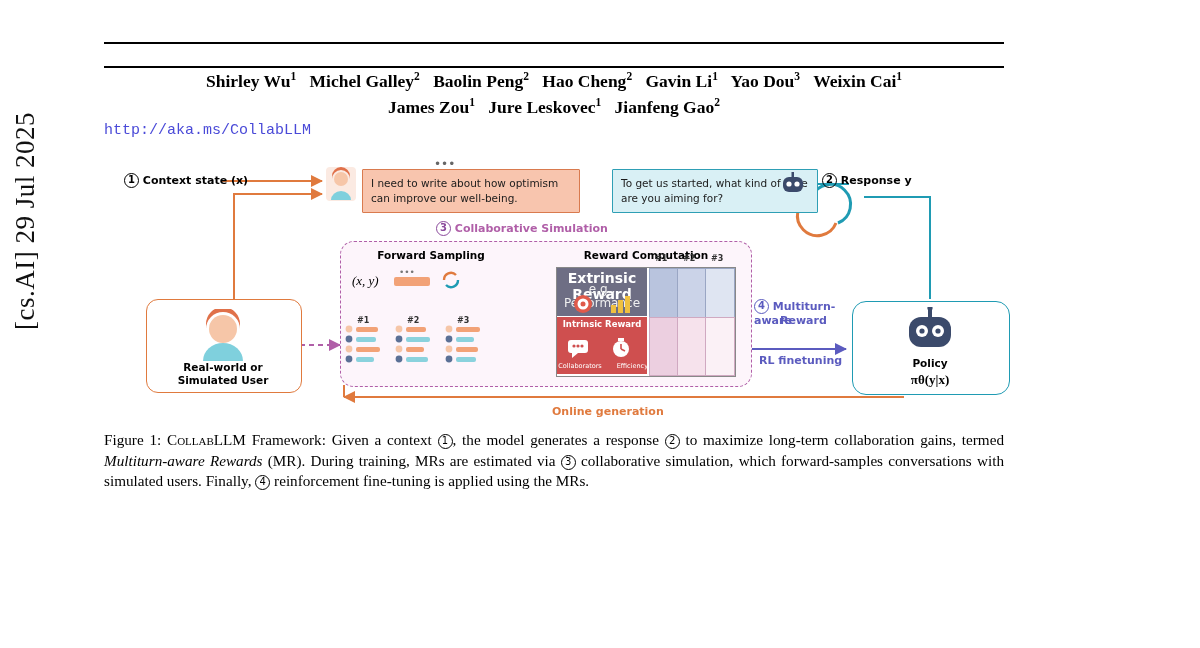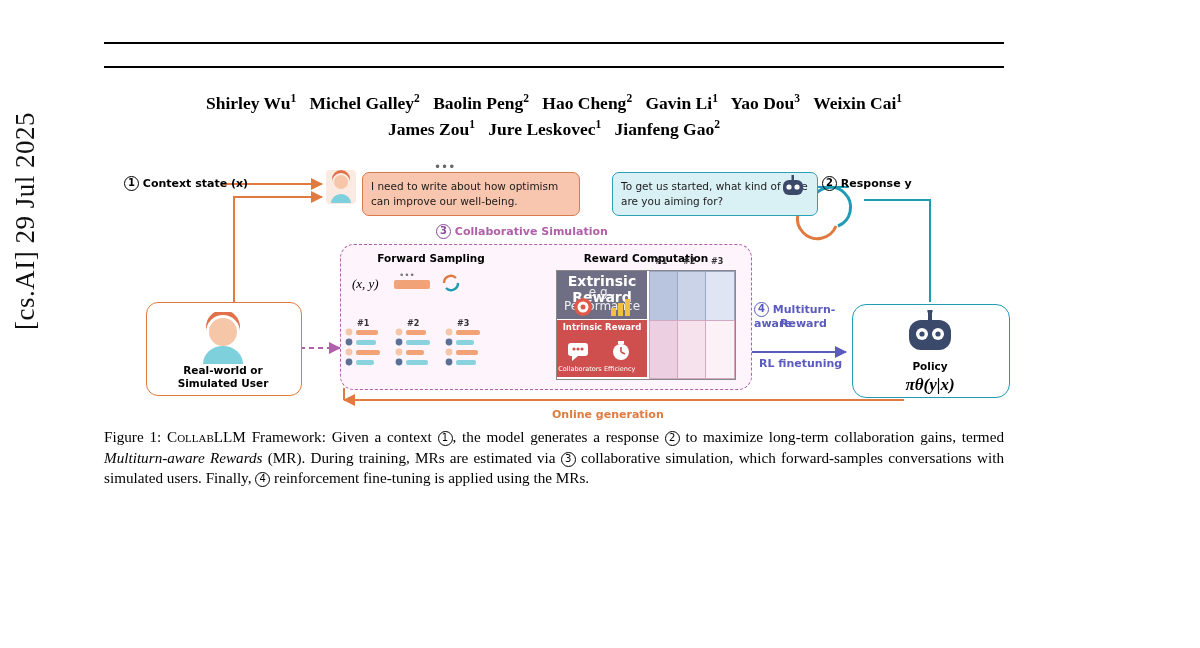--- a/index.html
+++ b/index.html
@@ -56,21 +56,20 @@
   }
   .title .sc {
     font-variant: small-caps;
     font-size: 25px;
   }
 
   .authors {
     text-align: center;
     font-size: 17.5px;
     font-weight: bold;
-    margin-top: 22px;
     line-height: 1.45;
   }
   .authors sup {
     font-weight: bold;
     font-size: 11.5px;
     vertical-align: super;
   }
   .authors .gap { display: inline-block; width: 9px; }
 
   .url {
@@ -91,20 +90,21 @@
   }
   .fig-label {
     position: absolute;
     font-size: 11px;
     font-family: "DejaVu Sans", sans-serif;
     font-weight: bold;
   }
 
   
   .caption {
+    margin-top: 6px;
     font-size: 15.2px;
     line-height: 1.33;
     text-align: justify;
   }
   .caption .sc { font-variant: small-caps; }
   .caption i { font-style: italic; }
 
   
   .circ {
     display: inline-block;
@@ -138,21 +138,21 @@
     line-height: 12px;
     text-align: center;
     font-size: 10px;
     font-family: "DejaVu Sans", sans-serif;
     vertical-align: 1px;
   }
 
   
   .bubble {
     position: absolute;
-    border-radius: 7px;
+    border-radius: 1px;
     font-family: "DejaVu Sans", sans-serif;
     font-size: 10.5px;
     line-height: 1.35;
     padding: 6px 8px;
     box-sizing: border-box;
   }
   .bubble-user {
     background: #f8c5ae;
     border: 1.3px solid #d97a4e;
     color: #1b1b1b;
@@ -223,20 +223,21 @@
       <span>Yao Dou</span><sup>3</sup><span class="gap"></span>
       <span>Weixin Cai</span><sup>1</sup>
     </div>
     <div>
       <span>James Zou</span><sup>1</sup><span class="gap"></span>
       <span>Jure Leskovec</span><sup>1</sup><span class="gap"></span>
       <span>Jianfeng Gao</span><sup>2</sup>
     </div>
   </div>
 
+  <a class="url" href="#">http://aka.ms/CollabLLM</a>
 
   
   <div class="figure">
 
     <svg width="900" height="275" style="position:absolute;left:0;top:0;">
       <defs>
         <marker id="ao" markerWidth="7" markerHeight="7" refX="5.5" refY="3" orient="auto">
           <path d="M0,0 L6,3 L0,6 z" fill="#e07a3e"></path>
         </marker>
         <marker id="at" markerWidth="7" markerHeight="7" refX="5.5" refY="3" orient="auto">
@@ -375,21 +376,21 @@
     </svg>
     <svg width="26" height="22" style="position:absolute;left:505px;top:144px;">
       <rect x="2" y="12" width="5" height="8" fill="#f0c040"></rect>
       <rect x="9" y="7" width="5" height="13" fill="#f0c040"></rect>
       <rect x="16" y="3" width="5" height="17" fill="#f0c040"></rect>
     </svg>
 
     <div style="position:absolute;left:453px;top:168px;width:90px;height:57px;background:#cf4f4f;"></div>
     <div style="position:absolute;left:455px;top:170px;width:86px;text-align:center;font-family:'DejaVu Sans',sans-serif;font-size:8.5px;font-weight:bold;color:#fff;">Intrinsic Reward</div>
     <div style="position:absolute;left:452px;top:213px;width:48px;text-align:center;font-family:'DejaVu Sans',sans-serif;font-size:6.5px;color:#fff;">Collaborators</div>
-    <div style="position:absolute;left:500px;top:213px;width:44px;text-align:left;font-family:'DejaVu Sans',sans-serif;font-size:6.5px;color:#fff;">Efficiency</div>
+    <div style="position:absolute;left:500px;top:213px;width:44px;text-align:right;font-family:'DejaVu Sans',sans-serif;font-size:6.5px;color:#fff;">Efficiency</div>
     <svg width="26" height="22" style="position:absolute;left:462px;top:188px;">
       <rect x="2" y="3" width="20" height="13" rx="3" fill="#fff"></rect>
       <path d="M6,16 l0,5 l6,-5 z" fill="#fff"></path>
       <circle cx="8" cy="9" r="1.6" fill="#cf4f4f"></circle>
         <circle cx="12" cy="9" r="1.6" fill="#cf4f4f"></circle>
         <circle cx="16" cy="9" r="1.6" fill="#cf4f4f"></circle>
     </svg>
     <svg width="26" height="22" style="position:absolute;left:505px;top:188px;">
       <circle cx="12" cy="12" r="8" fill="#fff"></circle>
       <path d="M12,12 L12,7 M12,12 L16,14" stroke="#cf4f4f" stroke-width="1.6"></path>
@@ -428,21 +429,21 @@
     <svg width="58" height="46" style="position:absolute;left:797px;top:158px;">
       <rect x="8" y="10" width="42" height="30" rx="12" fill="#3b4a6b"></rect>
       <circle cx="21" cy="24" r="6" fill="#fff"></circle>
         <circle cx="37" cy="24" r="6" fill="#fff"></circle>
       <circle cx="21" cy="24" r="2.6" fill="#3b4a6b"></circle>
         <circle cx="37" cy="24" r="2.6" fill="#3b4a6b"></circle>
       <rect x="27" y="1" width="4" height="9" fill="#3b4a6b"></rect>
       <circle cx="29" cy="1" r="2.6" fill="#3b4a6b"></circle>
     </svg>
     <div class="panel-caption" style="left:750px;top:208px;width:152px;">Policy</div>
-    <div class="panel-caption" style="left:750px;top:223px;width:152px;font-family:'Liberation Serif',serif;font-style:italic;font-size:17px;">πθ(y|x)</div>
+    <div class="panel-caption" style="left:750px;top:223px;width:152px;font-family:'Liberation Serif',serif;font-size:13px;">πθ(y|x)</div>
 
   </div>
 
   
   <div class="caption">
     <span>Figure 1: </span><span class="sc">CollabLLM</span><span> Framework: Given a context </span><span class="circ">1</span><span>, the model generates a response </span><span class="circ">2</span><span> to maximize long-term collaboration gains, termed </span><i>Multiturn-aware Rewards</i><span> (MR). During training, MRs are estimated via </span><span class="circ">3</span><span> collaborative simulation, which forward-samples conversations with simulated users. Finally, </span><span class="circ">4</span><span> reinforcement fine-tuning is applied using the MRs.</span>
   </div>
 
 </div>
 

